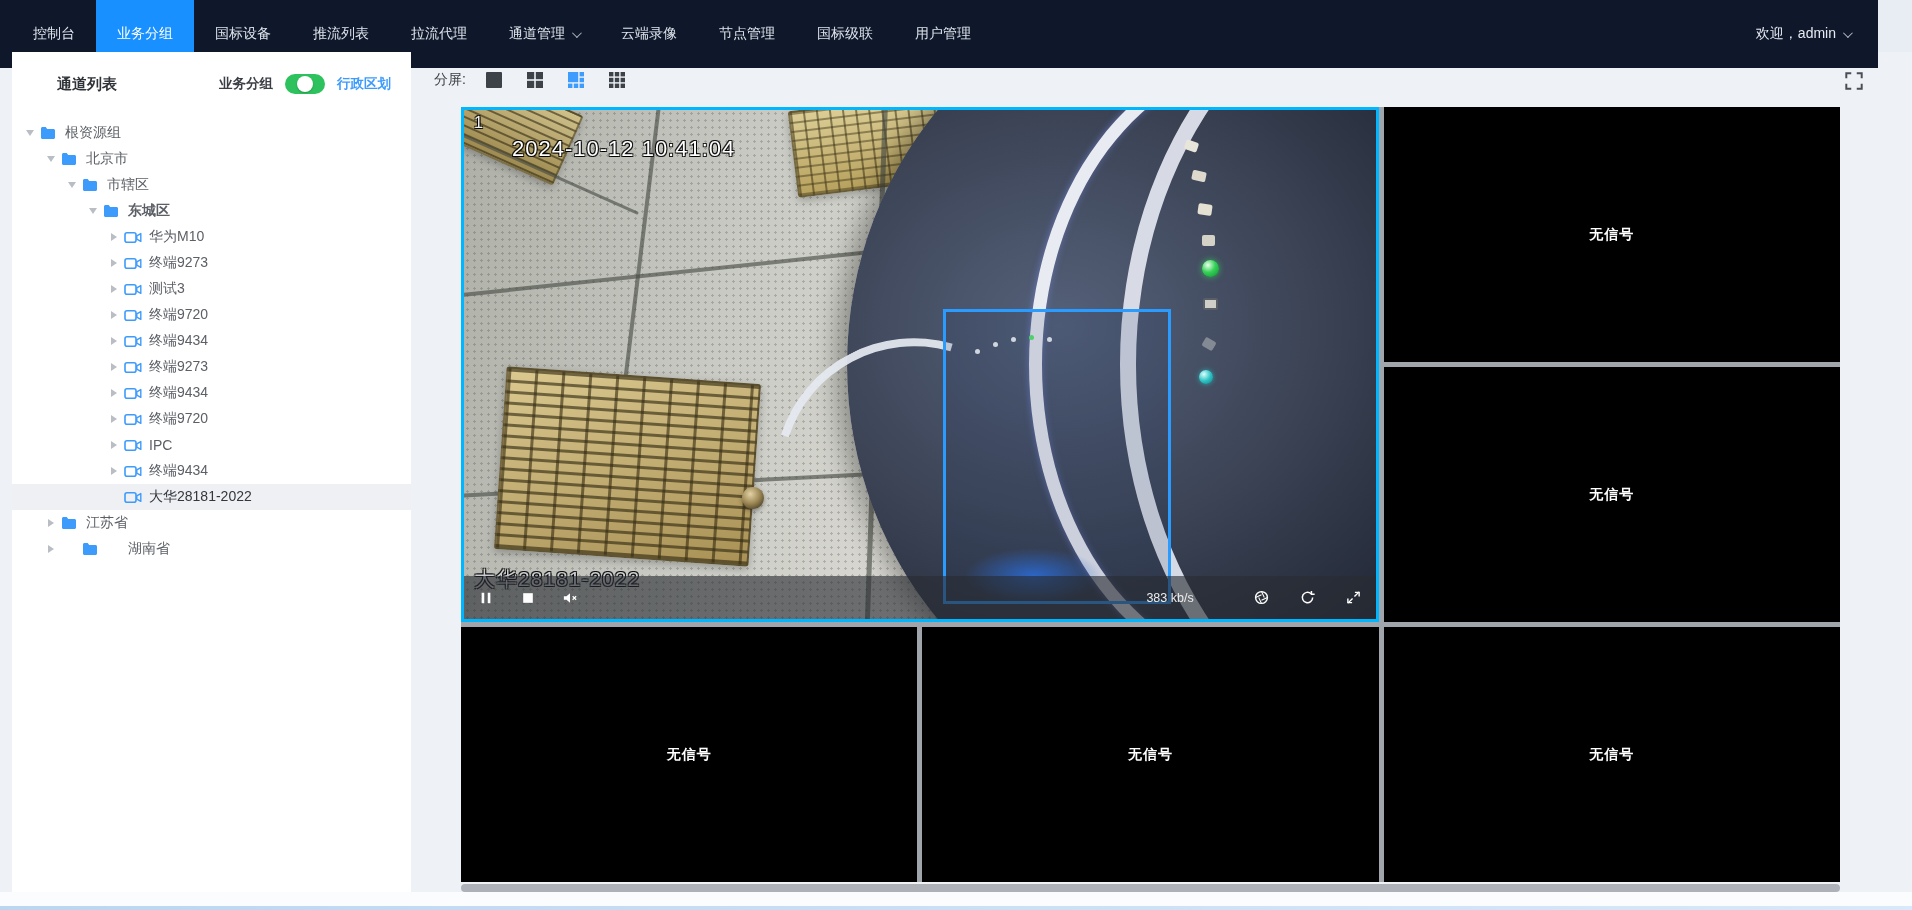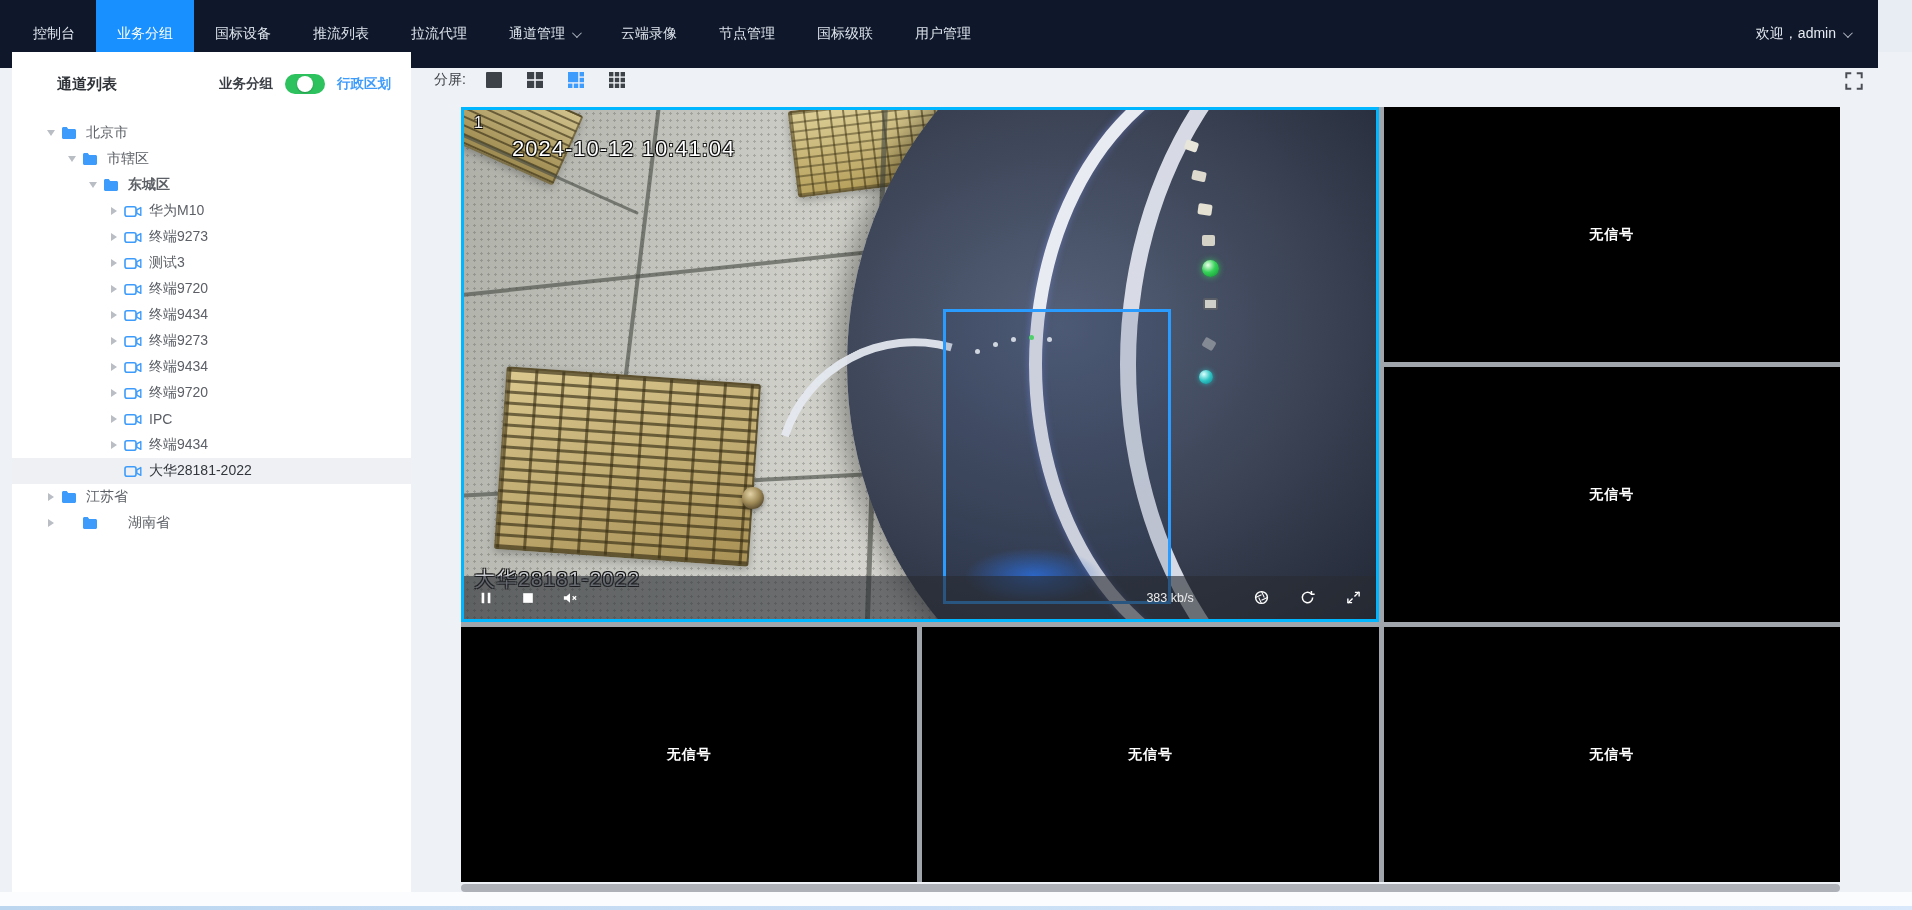--- a/index.html
+++ b/index.html
@@ -167,20 +167,31 @@
       <span class="sidebar-title">通道列表</span>
       <div class="group-switch">
         <span class="group-label">业务分组</span>
         <div class="toggle">
             <div class="knob"></div>
           </div>
         <span class="alt-label">行政区划</span>
       </div>
     </div>
     <div class="tree">
+        <div class="tree-row" style="padding-left: 10px;">
+          <span class="caret down">
+            <i></i>
+          </span>
+          <span class="tree-icon">
+            <svg width="16" height="14" viewBox="0 0 16 14">
+              <path d="M1 2.6C1 1.8 1.7 1.1 2.5 1.1h3.2L7.2 3h6.3c.8 0 1.5.7 1.5 1.5v6.9c0 .8-.7 1.5-1.5 1.5h-11C1.7 12.9 1 12.2 1 11.4V2.6z" fill="#3d9bfc"></path>
+            </svg>
+          </span>
+          <span>根资源组</span>
+        </div>
         <div class="tree-row" style="padding-left: 31px;">
           <span class="caret down">
             <i></i>
           </span>
           <span class="tree-icon">
             <svg width="16" height="14" viewBox="0 0 16 14">
               <path d="M1 2.6C1 1.8 1.7 1.1 2.5 1.1h3.2L7.2 3h6.3c.8 0 1.5.7 1.5 1.5v6.9c0 .8-.7 1.5-1.5 1.5h-11C1.7 12.9 1 12.2 1 11.4V2.6z" fill="#3d9bfc"></path>
             </svg>
           </span>
           <span>北京市</span>

